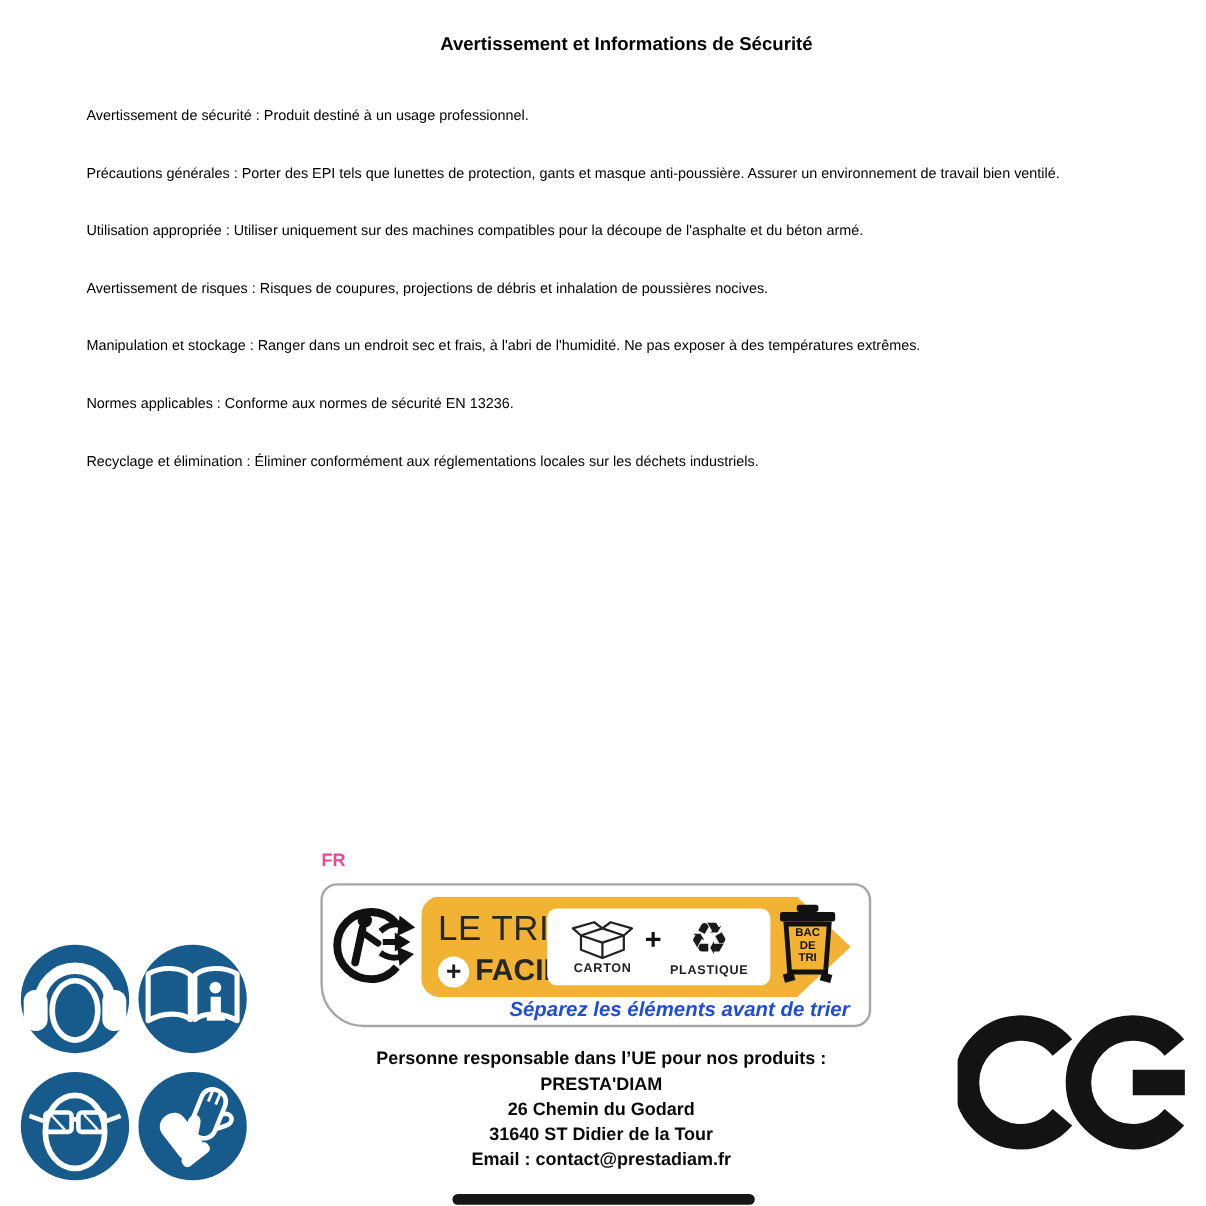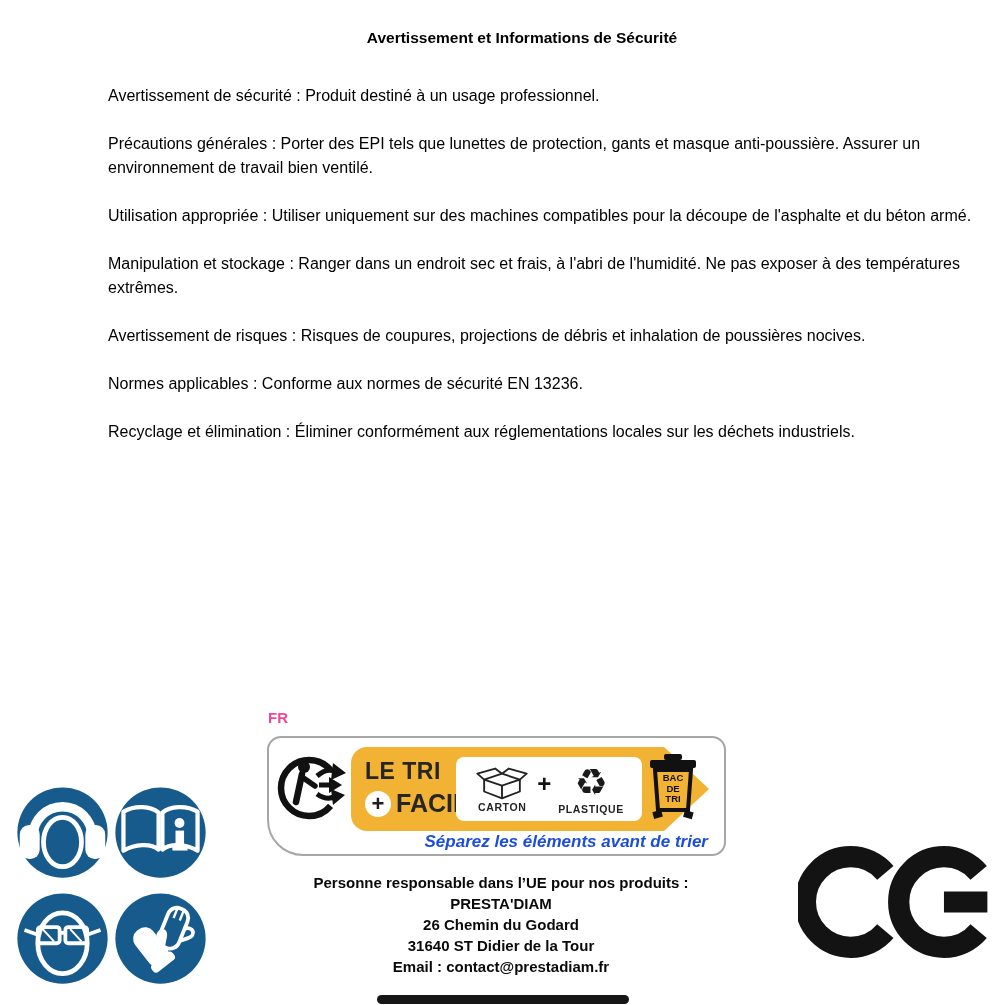--- a/index.html
+++ b/index.html
@@ -5,38 +5,38 @@
   html,body { margin:0; padding:0; background:#fff; }
   .page {
     position:relative; width:1005px; height:1005px; background:#fff;
     font-family:"Liberation Sans","DejaVu Sans",sans-serif; color:var(--text,#000);
     overflow:hidden;
     padding-left:39px;
   }
   .title { position:absolute; top:29px; left:0; right:0; text-align:center;
            font-size:15.5px; font-weight:bold; }
   .bodytext { position:absolute; top:84px; left:72px; width:873px;
-              font-size:16px; line-height:24px;margin-left:36px; }
+              font-size:12px; line-height:24px; }
   .bodytext p { margin:0 0 24px 0; }
 
   .icons-grid { position:absolute; left:15px; top:785px;
                 display:grid; grid-template-columns:95px 95px; gap:11px 3px; }
   .picto { width:95px; height:95px; }
   .picto svg { display:block; width:95px; height:95px; }
 
   .fr-label { position:absolute; left:268px; top:709px; font-size:15px; font-weight:bold; color:#ec4899; }
   .tri-box { position:absolute; left:267px; top:736px; width:459px; height:120px;
              box-sizing:border-box; background:#fff; border:2px solid var(--label-border,#a6a6a6);
              border-radius:14px; border-bottom-left-radius:36px; }
   .triman { position:absolute; left:8px; top:8px; }
   .banner { position:absolute; left:82px; top:9px; width:358px; height:84px;
             background:var(--label-yellow,#F2B233); border-radius:16px 0 0 16px;
             clip-path:polygon(0 0, 313px 0, 358px 50%, 313px 100%, 0 100%); }
   .tri-lines { position:absolute; left:14px; top:11px; color:#262626; }
-  .tri-line1 { font-size:23px; font-weight:bold; letter-spacing:0.5px; }
+  .tri-line1 { font-size:29px; font-weight:normal; letter-spacing:0.5px; }
   .tri-line2 { display:flex; align-items:center; gap:5px; margin-top:4px; }
   .plus-circle { width:26px; height:26px; border-radius:50%; background:#fff; color:#1d1d1d;
                  font-size:22px; font-weight:bold; display:flex; align-items:center; justify-content:center; }
   .tri-line2-text { font-size:25px; font-weight:bold; }
   .notch { position:absolute; left:105px; top:10px; width:186px; height:64px; background:#fff;
            border-radius:8px; display:flex; align-items:center; justify-content:center; gap:7px; }
   .material { display:flex; flex-direction:column; align-items:center; }
   .material-label { font-size:10.5px; font-weight:bold; letter-spacing:0.6px; color:#222; margin-top:1px; }
   .mat-plus { font-size:24px; font-weight:bold; color:#111; margin-top:-10px; }
   .recycle-glyph { font-size:37px; line-height:38px; color:#1a1a1a;
@@ -61,22 +61,22 @@
 <body>
 
 <div class="page">
 
   <div class="title">Avertissement et Informations de Sécurité</div>
 
   <div class="bodytext">
     <p>Avertissement de sécurité : Produit destiné à un usage professionnel.</p>
     <p>Précautions générales : Porter des EPI tels que lunettes de protection, gants et masque anti-poussière. Assurer un environnement de travail bien ventilé.</p>
     <p>Utilisation appropriée : Utiliser uniquement sur des machines compatibles pour la découpe de l'asphalte et du béton armé.</p>
+    <p>Avertissement de risques : Risques de coupures, projections de débris et inhalation de poussières nocives.</p>
     <p>Manipulation et stockage : Ranger dans un endroit sec et frais, à l'abri de l'humidité. Ne pas exposer à des températures extrêmes.</p>
-    <p>Avertissement de risques : Risques de coupures, projections de débris et inhalation de poussières nocives.</p>
     <p>Normes applicables : Conforme aux normes de sécurité EN 13236.</p>
     <p>Recyclage et élimination : Éliminer conformément aux réglementations locales sur les déchets industriels.</p>
   </div>
 
   <div class="icons-grid">
     <div class="picto">
       <svg viewBox="-50 -50 100 100">
         <circle r="47.5" fill="var(--mandatory-blue,#175A8C)"></circle>
         <path d="M -31,4 A 31 31 0 0 1 31,4" stroke="#fff" stroke-width="10" fill="none"></path>
         <rect x="-45" y="-8" width="21" height="36" rx="10" fill="#fff"></rect>

